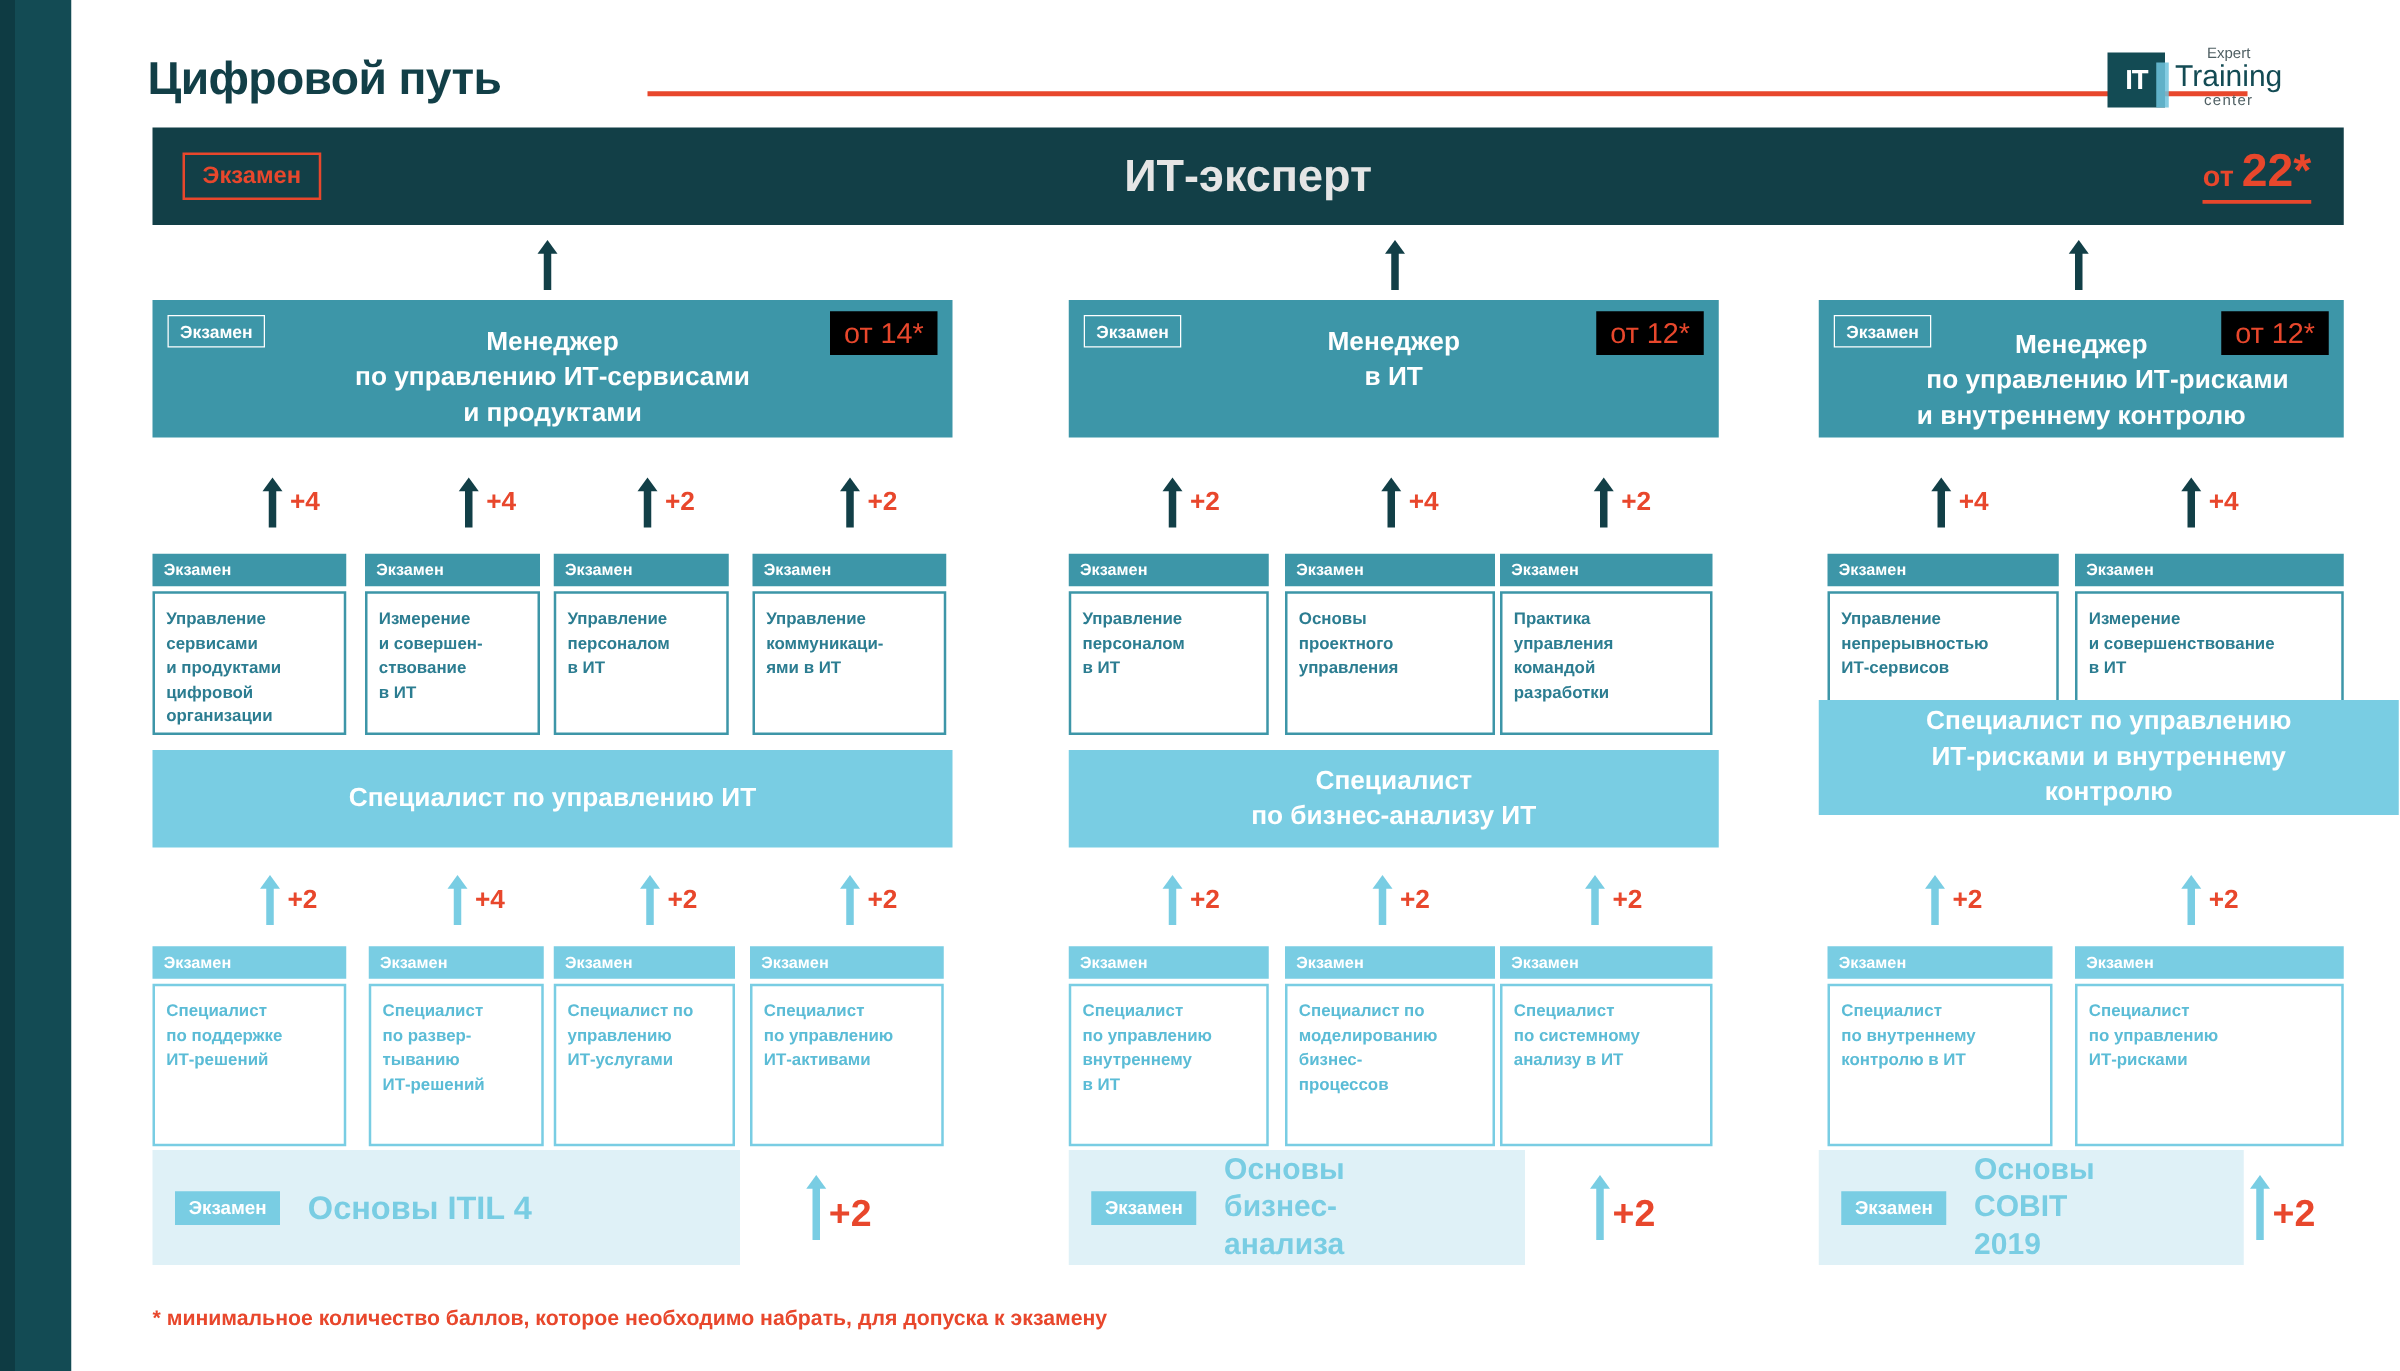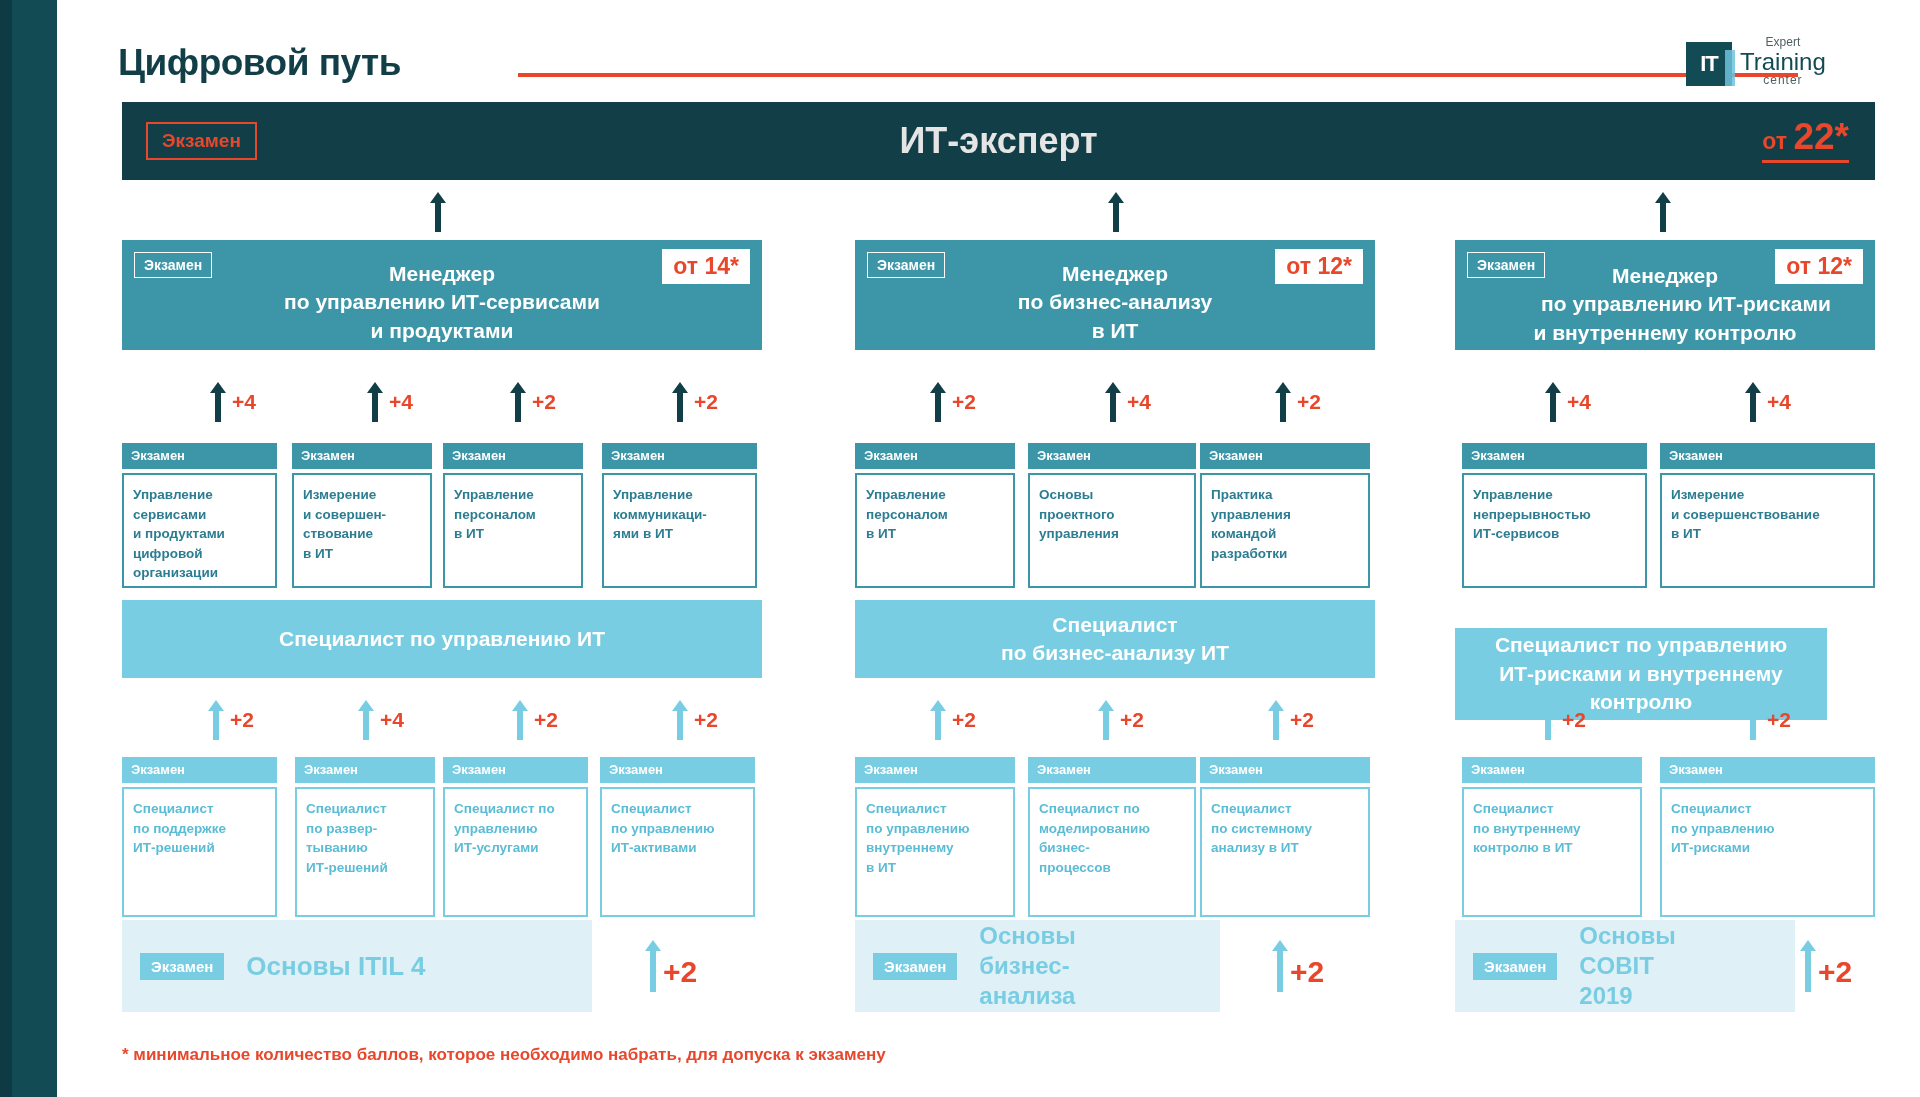--- a/index.html
+++ b/index.html
@@ -171,24 +171,24 @@
   .exam-chip-white {
     position: absolute;
     border: 1px solid #ffffff;
     color: #ffffff;
     font-size: 14px;
     font-weight: bold;
     padding: 4px 9px;
   }
   .score-chip {
     position: absolute;
-    background: #ffffff;
+    background: #000000;
     color: #e8472c;
     font-size: 23px;
-    font-weight: bold;
+    font-weight: normal;
     padding: 4px 11px;
   }
 
   
   .card {
     position: absolute;
   }
   .card-exam {
     position: absolute;
     left: 0; top: 0;
@@ -455,21 +455,20 @@
         <div class="shaft" style="top: 10px; height: 42px;"></div>
       </div>
       <div class="plus-label" style="left: 663px; top: 955px; color: rgb(232, 71, 44); font-size: 30px;">+2</div>
       <div class="arrow-up" style="left: 1108px; top: 192px; height: 40px; color: rgb(18, 63, 71);">
         <div class="head"></div>
         <div class="shaft" style="top: 10px; height: 30px;"></div>
       </div>
       <div class="mgr-box" style="left: 855px; top: 240px; width: 520px; height: 110px;">
         <div class="mgr-title" style="top: 20px;">
           <span style="display: block;">Менеджер</span>
-          <span style="display: block;">по бизнес-анализу</span>
           <span style="display: block;">в ИТ</span>
         </div>
         <div class="exam-chip-white" style="left: 12px; top: 12px;">Экзамен</div>
         <div class="score-chip" style="right: 12px; top: 9px;">от 12*</div>
       </div>
       <div class="arrow-up" style="left: 930px; top: 382px; height: 40px; color: rgb(18, 63, 71);">
         <div class="head"></div>
         <div class="shaft" style="top: 10px; height: 30px;"></div>
       </div>
       <div class="plus-label" style="left: 952px; top: 390px; color: rgb(232, 71, 44);">+2</div>
@@ -600,21 +599,21 @@
         </div>
       </div>
       <div class="card" style="left: 1660px; top: 443px; width: 215px; height: 145px;">
         <div class="card-exam">Экзамен</div>
         <div class="card-body" style="height: 115px;">
           <span style="display: block;">Измерение</span>
           <span style="display: block;">и совершенствование</span>
           <span style="display: block;">в ИТ</span>
         </div>
       </div>
-      <div class="spec-box" style="left: 1455px; top: 628px; width: 372px; height: 92px;">
+      <div class="spec-box" style="left: 1455px; top: 560px; width: 464px; height: 92px;">
         <div>
           <span style="display: block;">Специалист по  управлению</span>
           <span style="display: block;">ИТ-рисками и внутреннему</span>
           <span style="display: block;">контролю</span>
         </div>
       </div>
       <div class="arrow-up" style="left: 1540px; top: 700px; height: 40px; color: rgb(121, 205, 227);">
         <div class="head"></div>
         <div class="shaft" style="top: 10px; height: 30px;"></div>
       </div>

